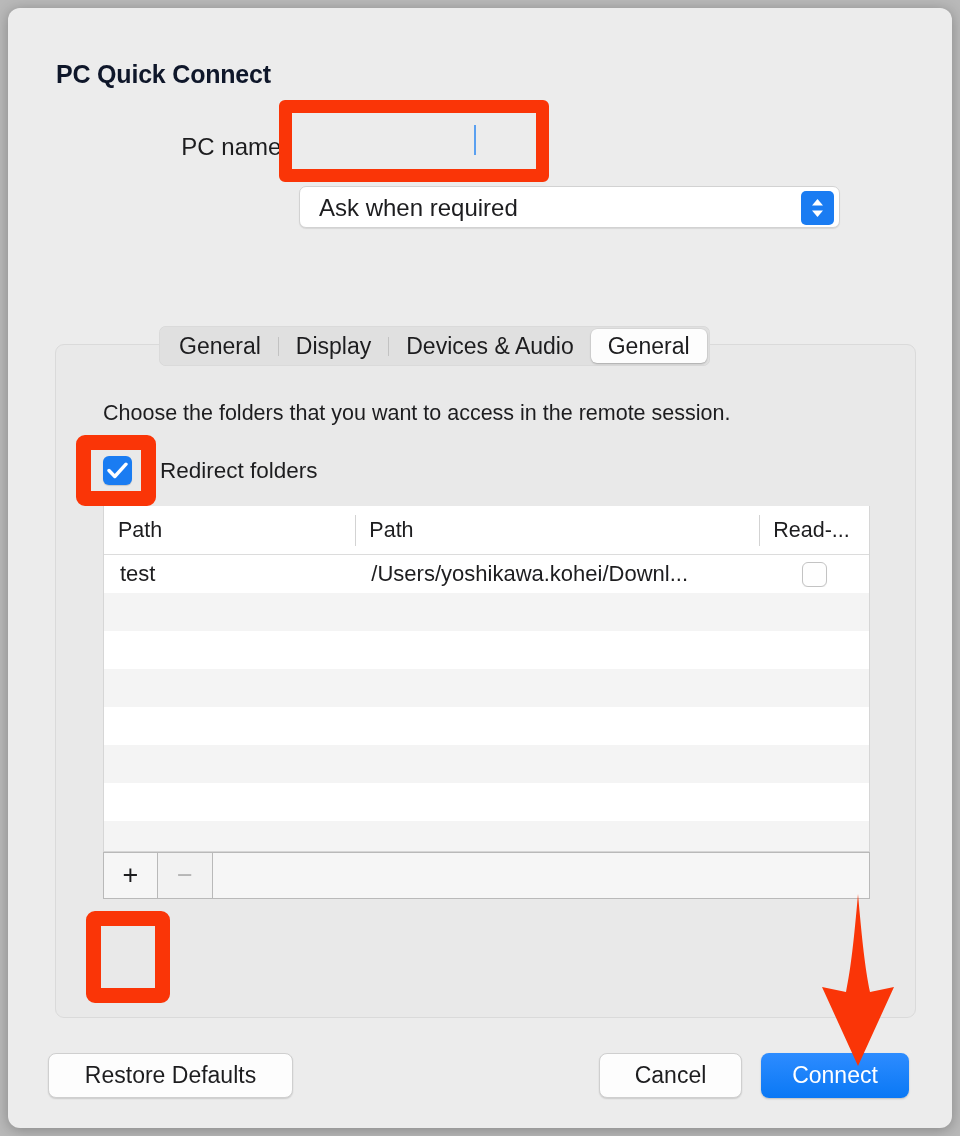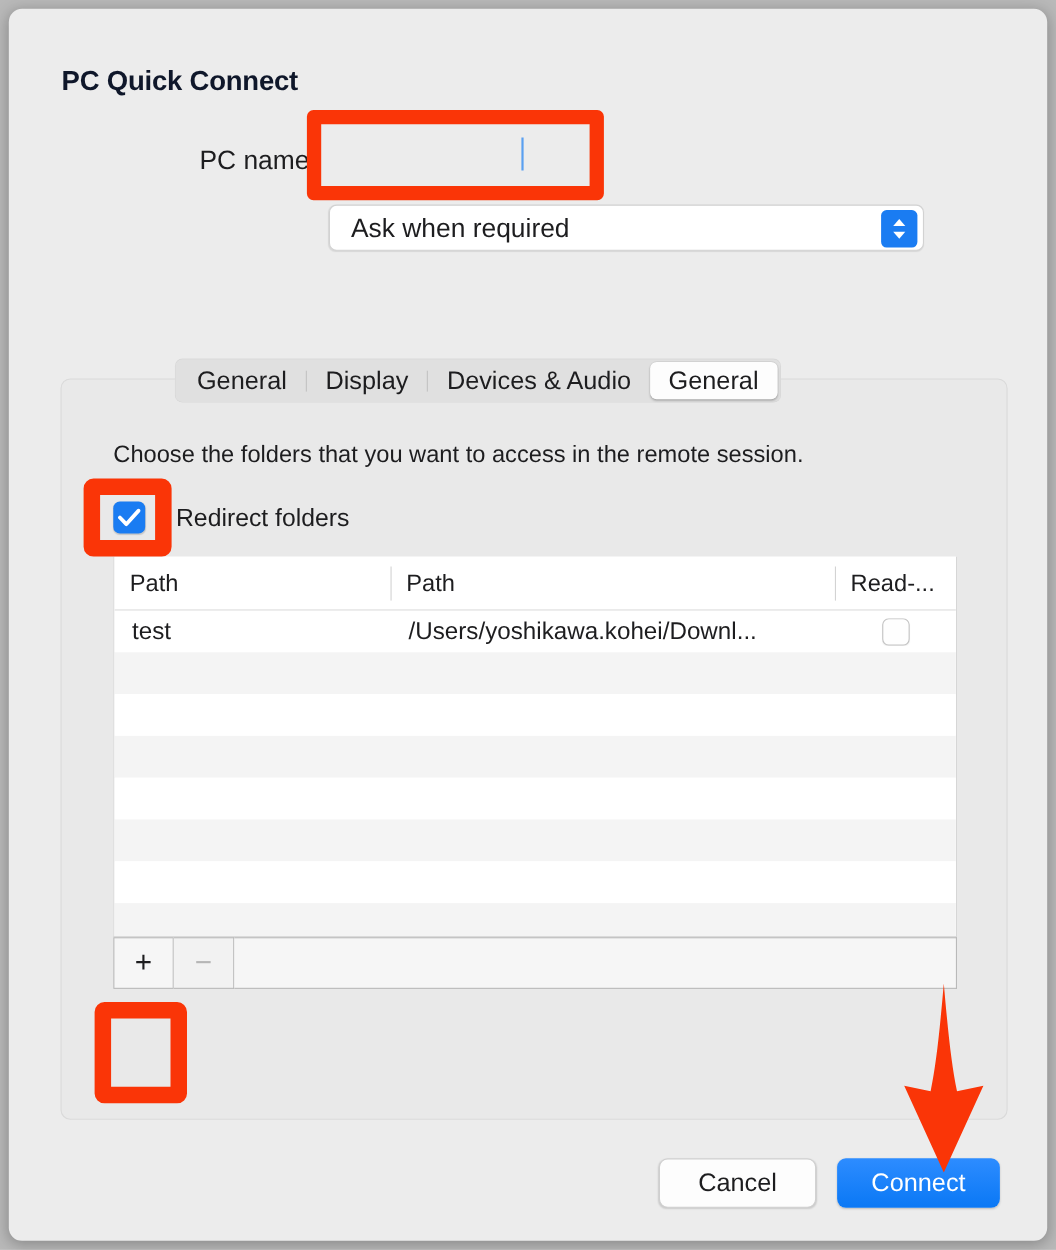--- a/index.html
+++ b/index.html
@@ -378,20 +378,21 @@
         <span>+</span>
       </div>
       <div class="tbtn" id="remove-folder-button">
         <span>−</span>
       </div>
       <div id="toolbar-filler"></div>
     </div>
 
   </div>
 
+  <div class="btn" id="restore-defaults-button">Restore Defaults</div>
   <div class="btn" id="cancel-button">Cancel</div>
   <div class="btn" id="connect-button">Connect</div>
 
   <div class="anno-box" id="anno-pcname"></div>
   <div class="anno-box" id="anno-checkbox"></div>
   <div class="anno-box" id="anno-addbutton"></div>
 
   <svg id="anno-arrow" viewBox="0 0 84 172">
     <path d="M42 0 C 46 46, 49 74, 54 98 L78 93 L42 172 L6 93 L30 98 C 35 74, 38 46, 42 0 Z" fill="#fa3507"></path>
   </svg>

